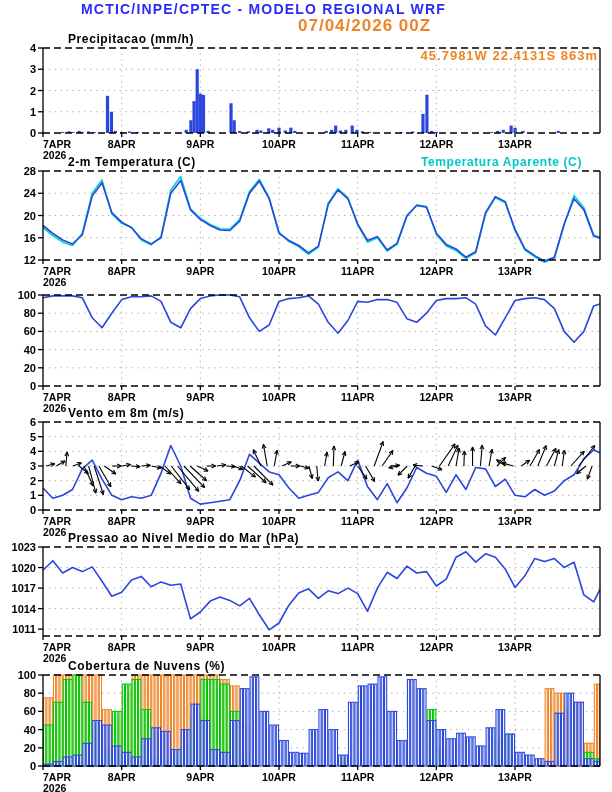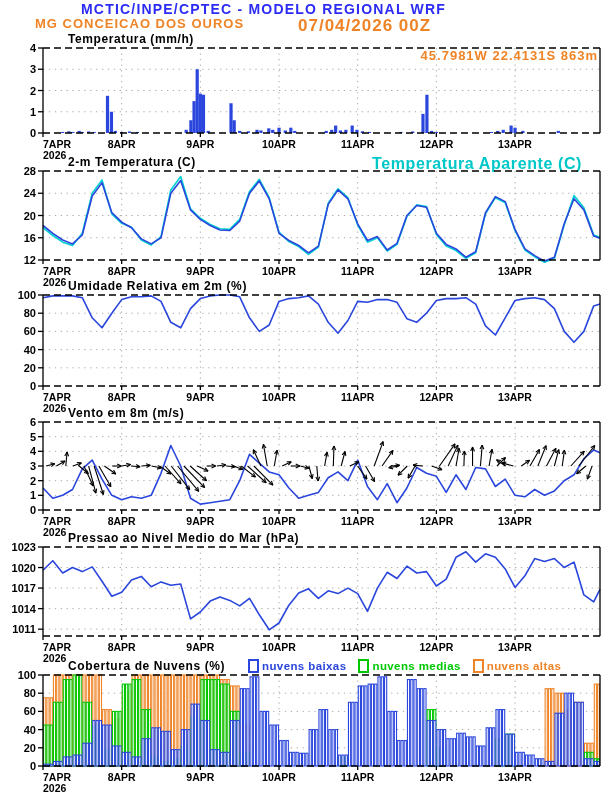--- a/index.html
+++ b/index.html
@@ -4,61 +4,45 @@
 <style>
   html,body{margin:0;padding:0;background:#fff;}
   .page{position:relative;width:612px;height:792px;background:#fff;overflow:hidden;
         font-family:"Liberation Sans",sans-serif;font-weight:bold;}
   .hdr1{position:absolute;top:1px;left:0;width:527px;text-align:center;
         font-size:14px;letter-spacing:1.2px;color:#2b2bf5;white-space:nowrap;}
   .hdr2a{position:absolute;top:16px;left:35px;font-size:13px;letter-spacing:1px;color:#ef8427;white-space:nowrap;}
   .hdr2b{position:absolute;top:16px;left:298px;font-size:17px;letter-spacing:1px;color:#ef8427;white-space:nowrap;}
   .hdr3{position:absolute;top:29px;right:14px;font-size:13px;letter-spacing:1px;color:#ef8427;white-space:nowrap;margin-top:19px;}
   .ptitle{position:absolute;left:68px;font-size:12px;letter-spacing:.6px;color:#000;white-space:nowrap;}
-  .plegend-cyan{position:absolute;right:30px;font-size:16px;letter-spacing:.6px;color:#00c8c8;white-space:nowrap;}
+  .plegend-cyan{position:absolute;right:30px;font-size:12px;letter-spacing:.6px;color:#00c8c8;white-space:nowrap;}
   .cloud-legend{position:absolute;left:248px;top:659px;font-size:11.5px;letter-spacing:.4px;
                 display:flex;gap:12px;align-items:center;white-space:nowrap;}
   .lg-item{display:flex;align-items:center;gap:3px;}
   .lg-box{display:inline-block;width:7px;height:10px;background:#fff;}
   .lg-blue{border:2px solid #2a46dc;} .lg-green{border:2px solid #00c800;} .lg-orange{border:2px solid #ef8427;}
   .t-blue{color:#2a46dc;} .t-green{color:#00c800;} .t-orange{color:#ef8427;}
   svg{position:absolute;top:0;left:0;}
   svg text{font-family:"Liberation Sans",sans-serif;font-weight:bold;fill:#000;}
 </style>
 </head>
 <body>
 
 <div class="page">
   <div class="hdr1">MCTIC/INPE/CPTEC - MODELO REGIONAL WRF</div>
-  <div class="hdr2a">MG CONCEICAO DOS OUROS</div>
   <div class="hdr2b">07/04/2026 00Z</div>
   <div class="hdr3">45.7981W 22.4131S 863m</div>
 
-  <div class="ptitle" style="top:32px">Temperatura (mm/h)</div>
+  <div class="ptitle" style="top:32px">Precipitacao (mm/h)</div>
   <div class="ptitle" style="top:155px">2-m Temperatura (C)</div>
   <div class="plegend-cyan" style="top:155px">Temperatura Aparente (C)</div>
-  <div class="ptitle" style="top:279px">Umidade Relativa em 2m (%)</div>
   <div class="ptitle" style="top:406px">Vento em 8m (m/s)</div>
   <div class="ptitle" style="top:531px">Pressao ao Nivel Medio do Mar (hPa)</div>
   <div class="ptitle" style="top:659px">Cobertura de Nuvens (%)</div>
 
-  <div class="cloud-legend">
-    <span class="lg-item">
-      <span class="lg-box lg-blue"></span>
-      <span class="t-blue">nuvens baixas</span>
-    </span>
-    <span class="lg-item">
-      <span class="lg-box lg-green"></span>
-      <span class="t-green">nuvens medias</span>
-    </span>
-    <span class="lg-item">
-      <span class="lg-box lg-orange"></span>
-      <span class="t-orange">nuvens altas</span>
-    </span>
-  </div>
 
   <svg id="plot" width="612" height="792" viewBox="0 0 612 792">
       <g>
         <line x1="121.67231638418079" y1="48" x2="121.67231638418079" y2="133" stroke="#aaaaaa" stroke-width="1" stroke-dasharray="1.3 4.2"></line>
         <line x1="200.34463276836158" y1="48" x2="200.34463276836158" y2="133" stroke="#aaaaaa" stroke-width="1" stroke-dasharray="1.3 4.2"></line>
         <line x1="279.01694915254234" y1="48" x2="279.01694915254234" y2="133" stroke="#aaaaaa" stroke-width="1" stroke-dasharray="1.3 4.2"></line>
         <line x1="357.68926553672316" y1="48" x2="357.68926553672316" y2="133" stroke="#aaaaaa" stroke-width="1" stroke-dasharray="1.3 4.2"></line>
         <line x1="436.361581920904" y1="48" x2="436.361581920904" y2="133" stroke="#aaaaaa" stroke-width="1" stroke-dasharray="1.3 4.2"></line>
         <line x1="515.0338983050847" y1="48" x2="515.0338983050847" y2="133" stroke="#aaaaaa" stroke-width="1" stroke-dasharray="1.3 4.2"></line>
         <line x1="43" y1="111.75" x2="600" y2="111.75" stroke="#aaaaaa" stroke-width="1" stroke-dasharray="1.3 4.6"></line>

